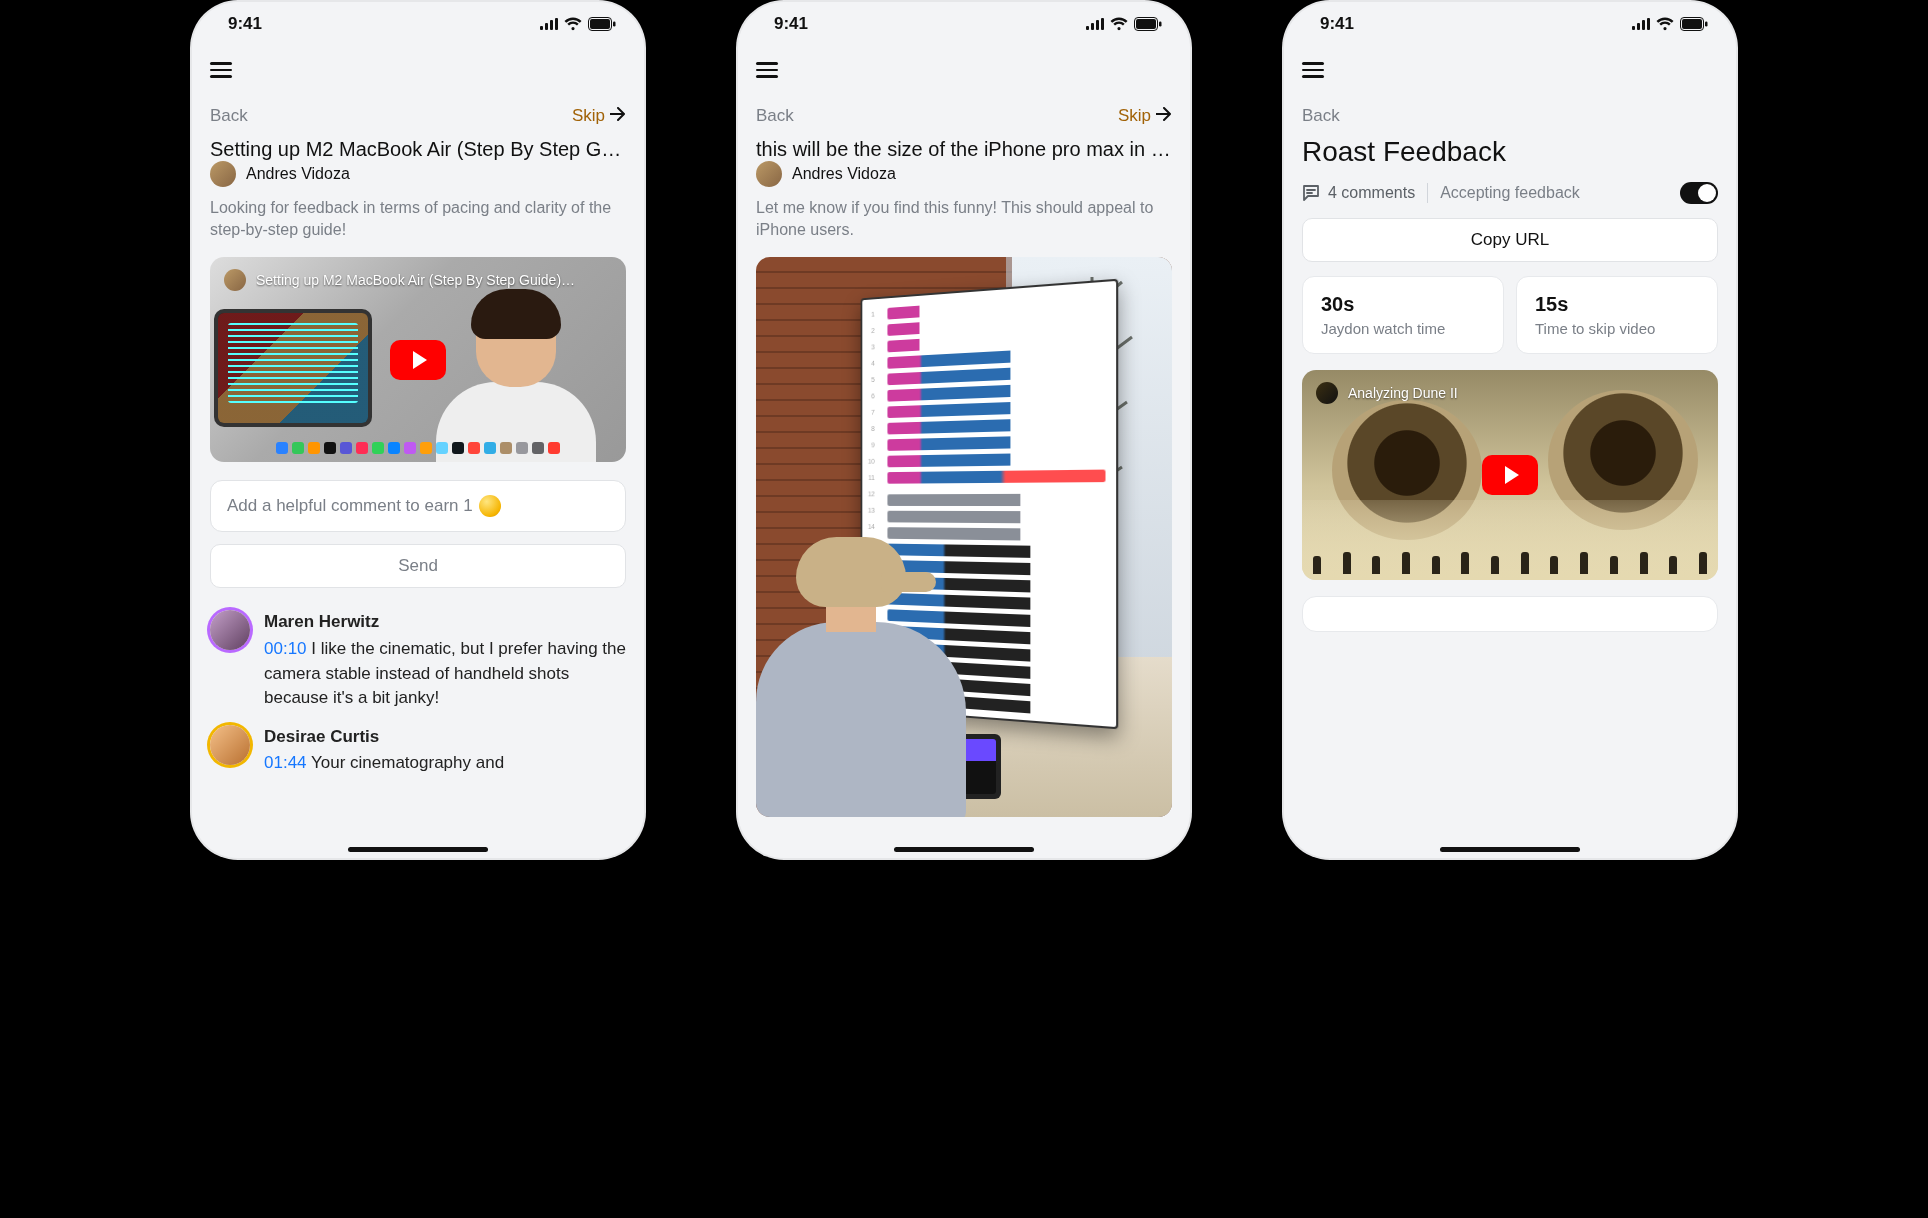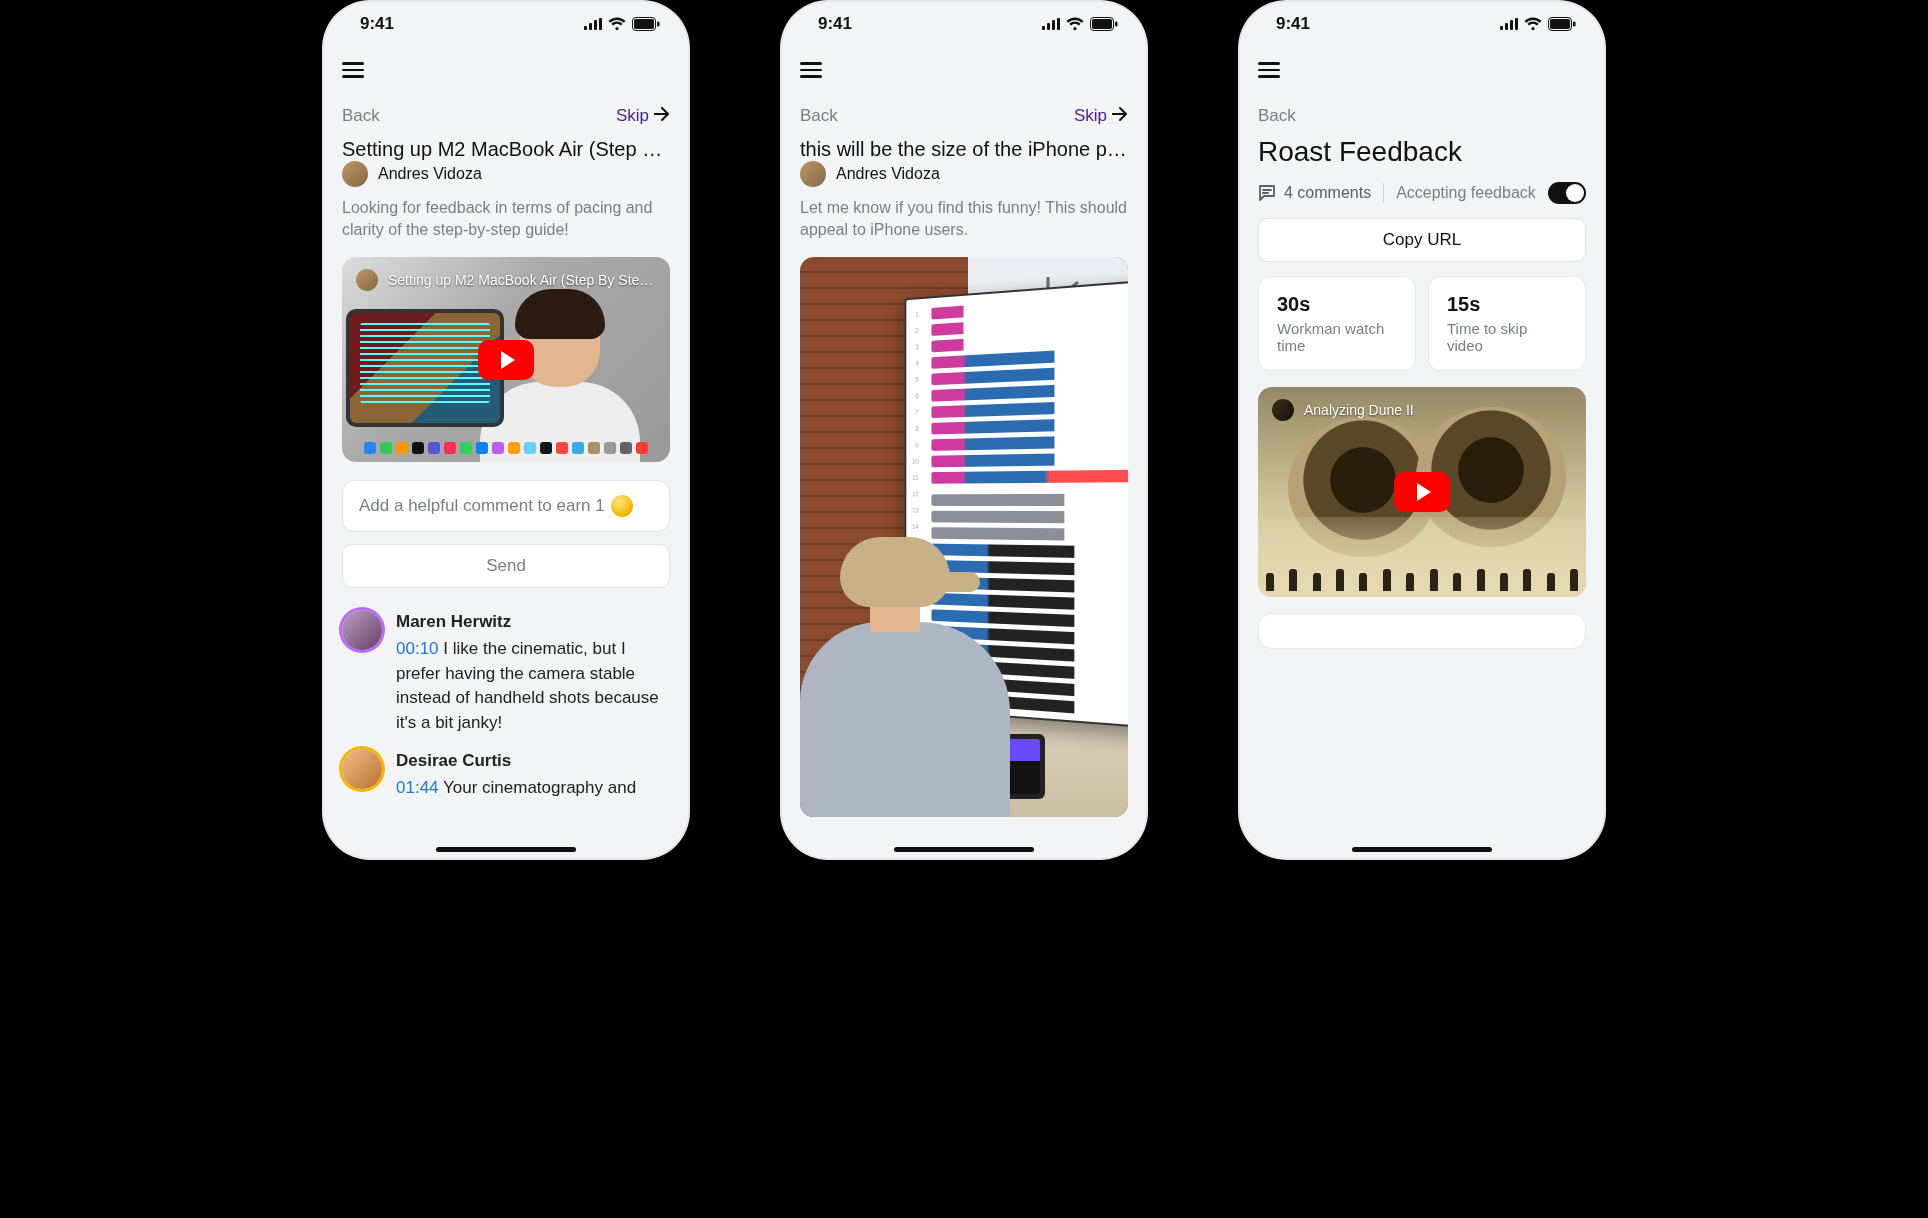--- a/index.html
+++ b/index.html
@@ -8,21 +8,21 @@
     font-family: -apple-system, "Helvetica Neue", Helvetica, Arial, sans-serif;
     width: 1928px;
     height: 1218px;
     display: flex;
     gap: 90px;
     padding: 0 20px;
     align-items: flex-start;
     justify-content: center;
   }
   .phone {
-    width: 368px;
+    width: 456px;
     height: 860px;
     background: #f3f4f6;
     border-radius: 48px;
     position: relative;
     overflow: hidden;
     margin-top: 0px;
     box-shadow: 0 0 0 2px rgba(0,0,0,.05) inset;
   }
   .status-bar {
     height: 48px;
@@ -40,21 +40,21 @@
   .signal-bars span:nth-child(1){height:4px;}
   .signal-bars span:nth-child(2){height:7px;}
   .signal-bars span:nth-child(3){height:10px;}
   .signal-bars span:nth-child(4){height:12px;}
   .wifi-icon svg, .battery-icon svg { display:block; }
   .screen { padding: 10px 20px 0 20px; }
   .menu-btn { display:inline-block; cursor:pointer; }
   .menu-btn div { width:22px; height:2.5px; background:#111; margin:4px 0; border-radius:2px; }
   .nav-row { display:flex; justify-content:space-between; align-items:center; margin-top:20px; }
   .back-link { color:#7a7f87; font-size:17px; }
-  .skip-link { color:#4c1d95; font-size:17px; display:flex; align-items:center; gap:5px; font-weight:500;}
+  .skip-link { color:#a16207; font-size:17px; display:flex; align-items:center; gap:5px; font-weight:500;}
   .title { font-size:20px; font-weight:500; color:#111; margin-top:12px; white-space:nowrap; overflow:hidden; text-overflow:ellipsis; }
   .title-lg { font-size:28px; font-weight:400; color:#111; margin-top:10px; }
   .author-row { display:flex; align-items:center; gap:10px; }
   .author-avatar { width:26px; height:26px; border-radius:50%; background:linear-gradient(135deg,#b96,#864); }
   .author-name { font-size:16px; color:#111; font-weight:500; }
   .desc { font-size:16px; color:#7a7f87; margin-top:10px; line-height:1.4; }
   .feedback-row { display:flex; align-items:center; gap:12px; margin-top:14px; font-size:16px; }
   .comment-count { color:#5b6066; display:flex; align-items:center; gap:8px; }
   .divider-v { width:1px; height:20px; background:#d1d5db; }
   .accepting { color:#7a7f87; }
@@ -404,21 +404,21 @@
         <span>4 comments</span>
       </span>
       <div class="divider-v"></div>
       <span class="accepting">Accepting feedback</span>
       <div class="toggle"></div>
     </div>
     <button class="copy-btn">Copy URL</button>
     <div class="stats-row">
       <div class="stat-card">
         <div class="stat-val">30s</div>
-        <div class="stat-lbl">Workman watch time</div>
+        <div class="stat-lbl">Jaydon watch time</div>
       </div>
       <div class="stat-card">
         <div class="stat-val">15s</div>
         <div class="stat-lbl">Time to skip video</div>
       </div>
     </div>
 
     <div class="video-card phone3">
       <div class="dune-worms">
         <div class="worm left"></div>

